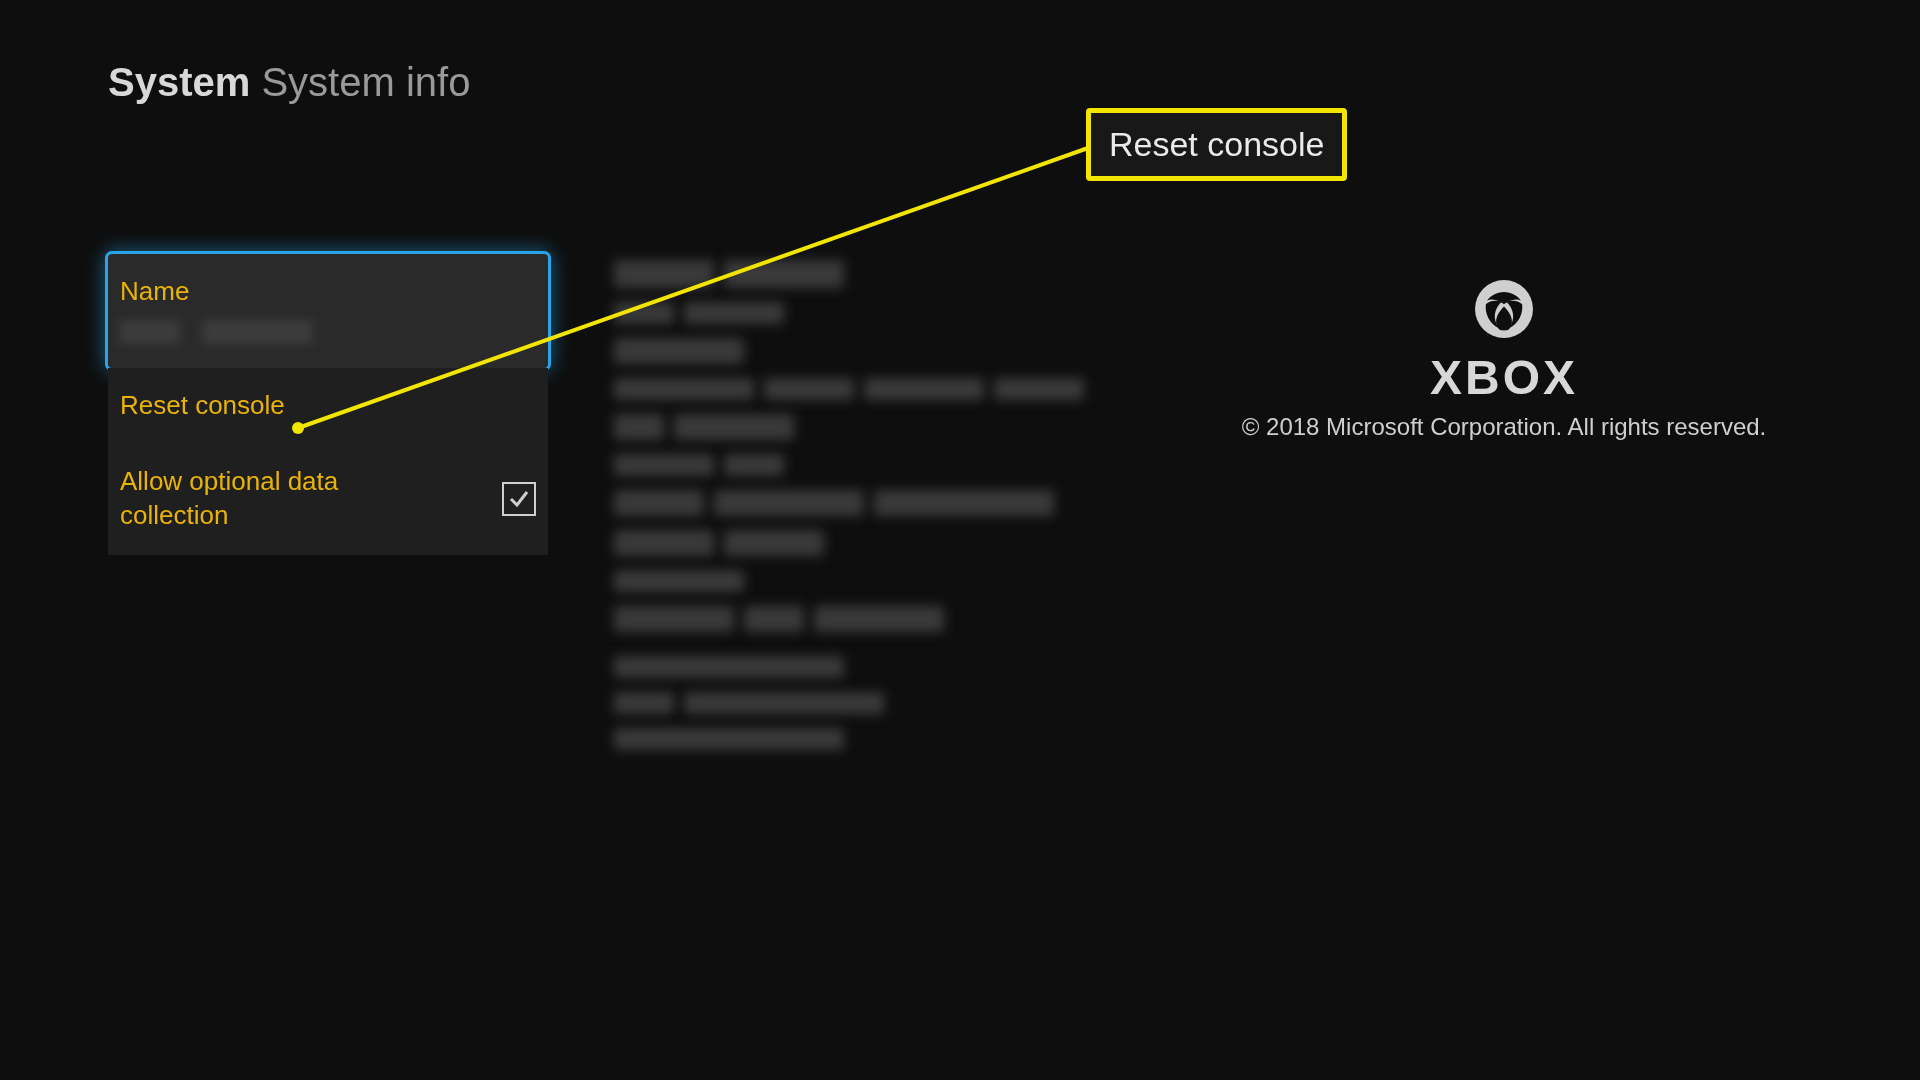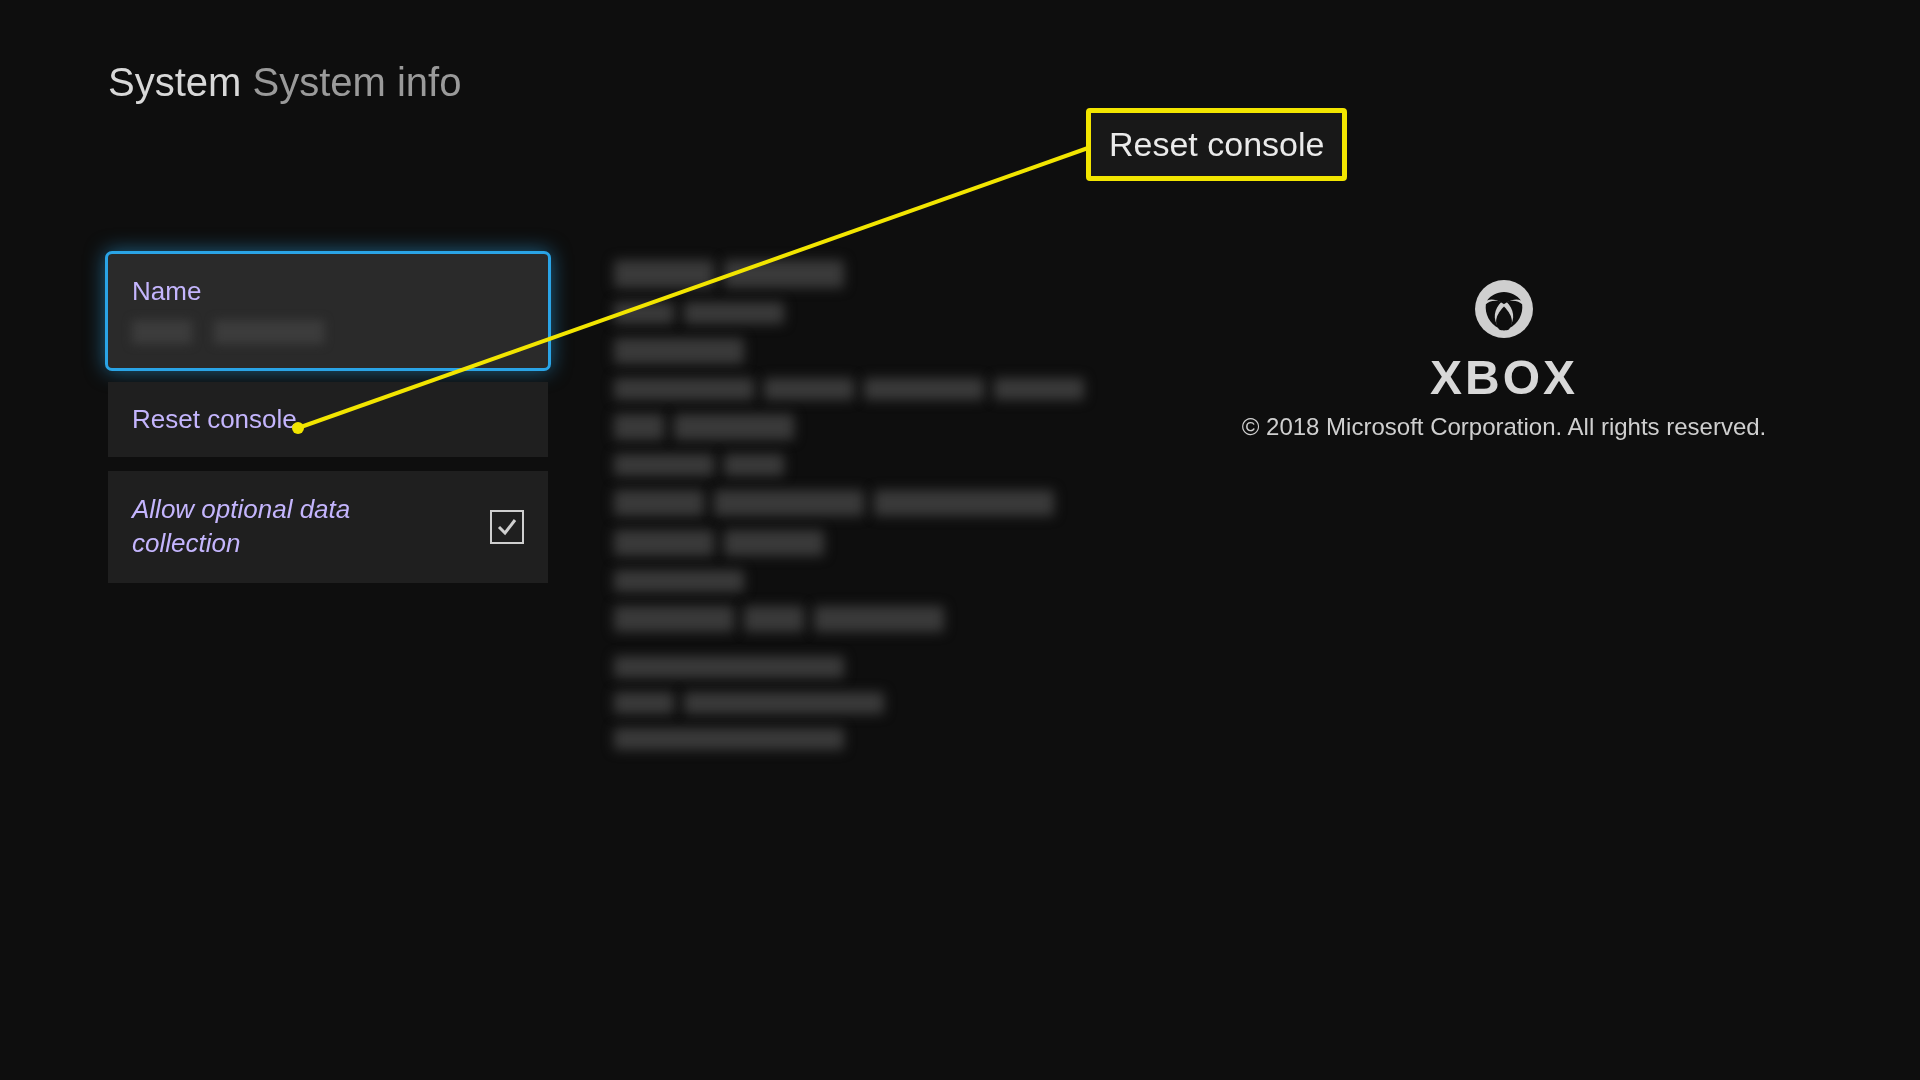--- a/index.html
+++ b/index.html
@@ -14,36 +14,35 @@
   }
   .header {
     position: absolute;
     top: 60px;
     left: 108px;
     font-size: 40px;
     font-weight: 300;
     color: #9a9a9a;
   }
   .header .bold {
-    font-weight: 400;
+    font-weight: 700;
     color: #d8d8d8;
   }
   .menu {
     position: absolute;
     left: 108px;
     top: 254px;
     width: 440px;
   }
   .menu-item {
     background: #1f1f1f;
-    padding: 22px 24px;
-    margin-bottom: 14px;
+    padding: 22px 12px;
     font-size: 26px;
     font-weight: 300;
-    color: #c4b5fd;
+    color: #eab308;
     position: relative;
   }
   .menu-item.selected {
     background: #2a2a2a;
     border-radius: 4px;
     outline: 3px solid #2aa4e6;
     box-shadow: 0 0 20px 3px rgba(42,164,230,0.55);
   }
   .menu-item.selected .subval {
     display: block;
@@ -57,21 +56,20 @@
     vertical-align: middle;
   }
   .menu-item.data-collect {
     display: flex;
     align-items: center;
     justify-content: space-between;
     line-height: 1.3;
   }
   .menu-item.data-collect .label {
     max-width: 300px;
-    font-style: italic;
   }
   .checkbox {
     width: 34px;
     height: 34px;
     border: 2px solid #cfcfcf;
     display: flex;
     align-items: center;
     justify-content: center;
     flex: 0 0 34px;
   }

